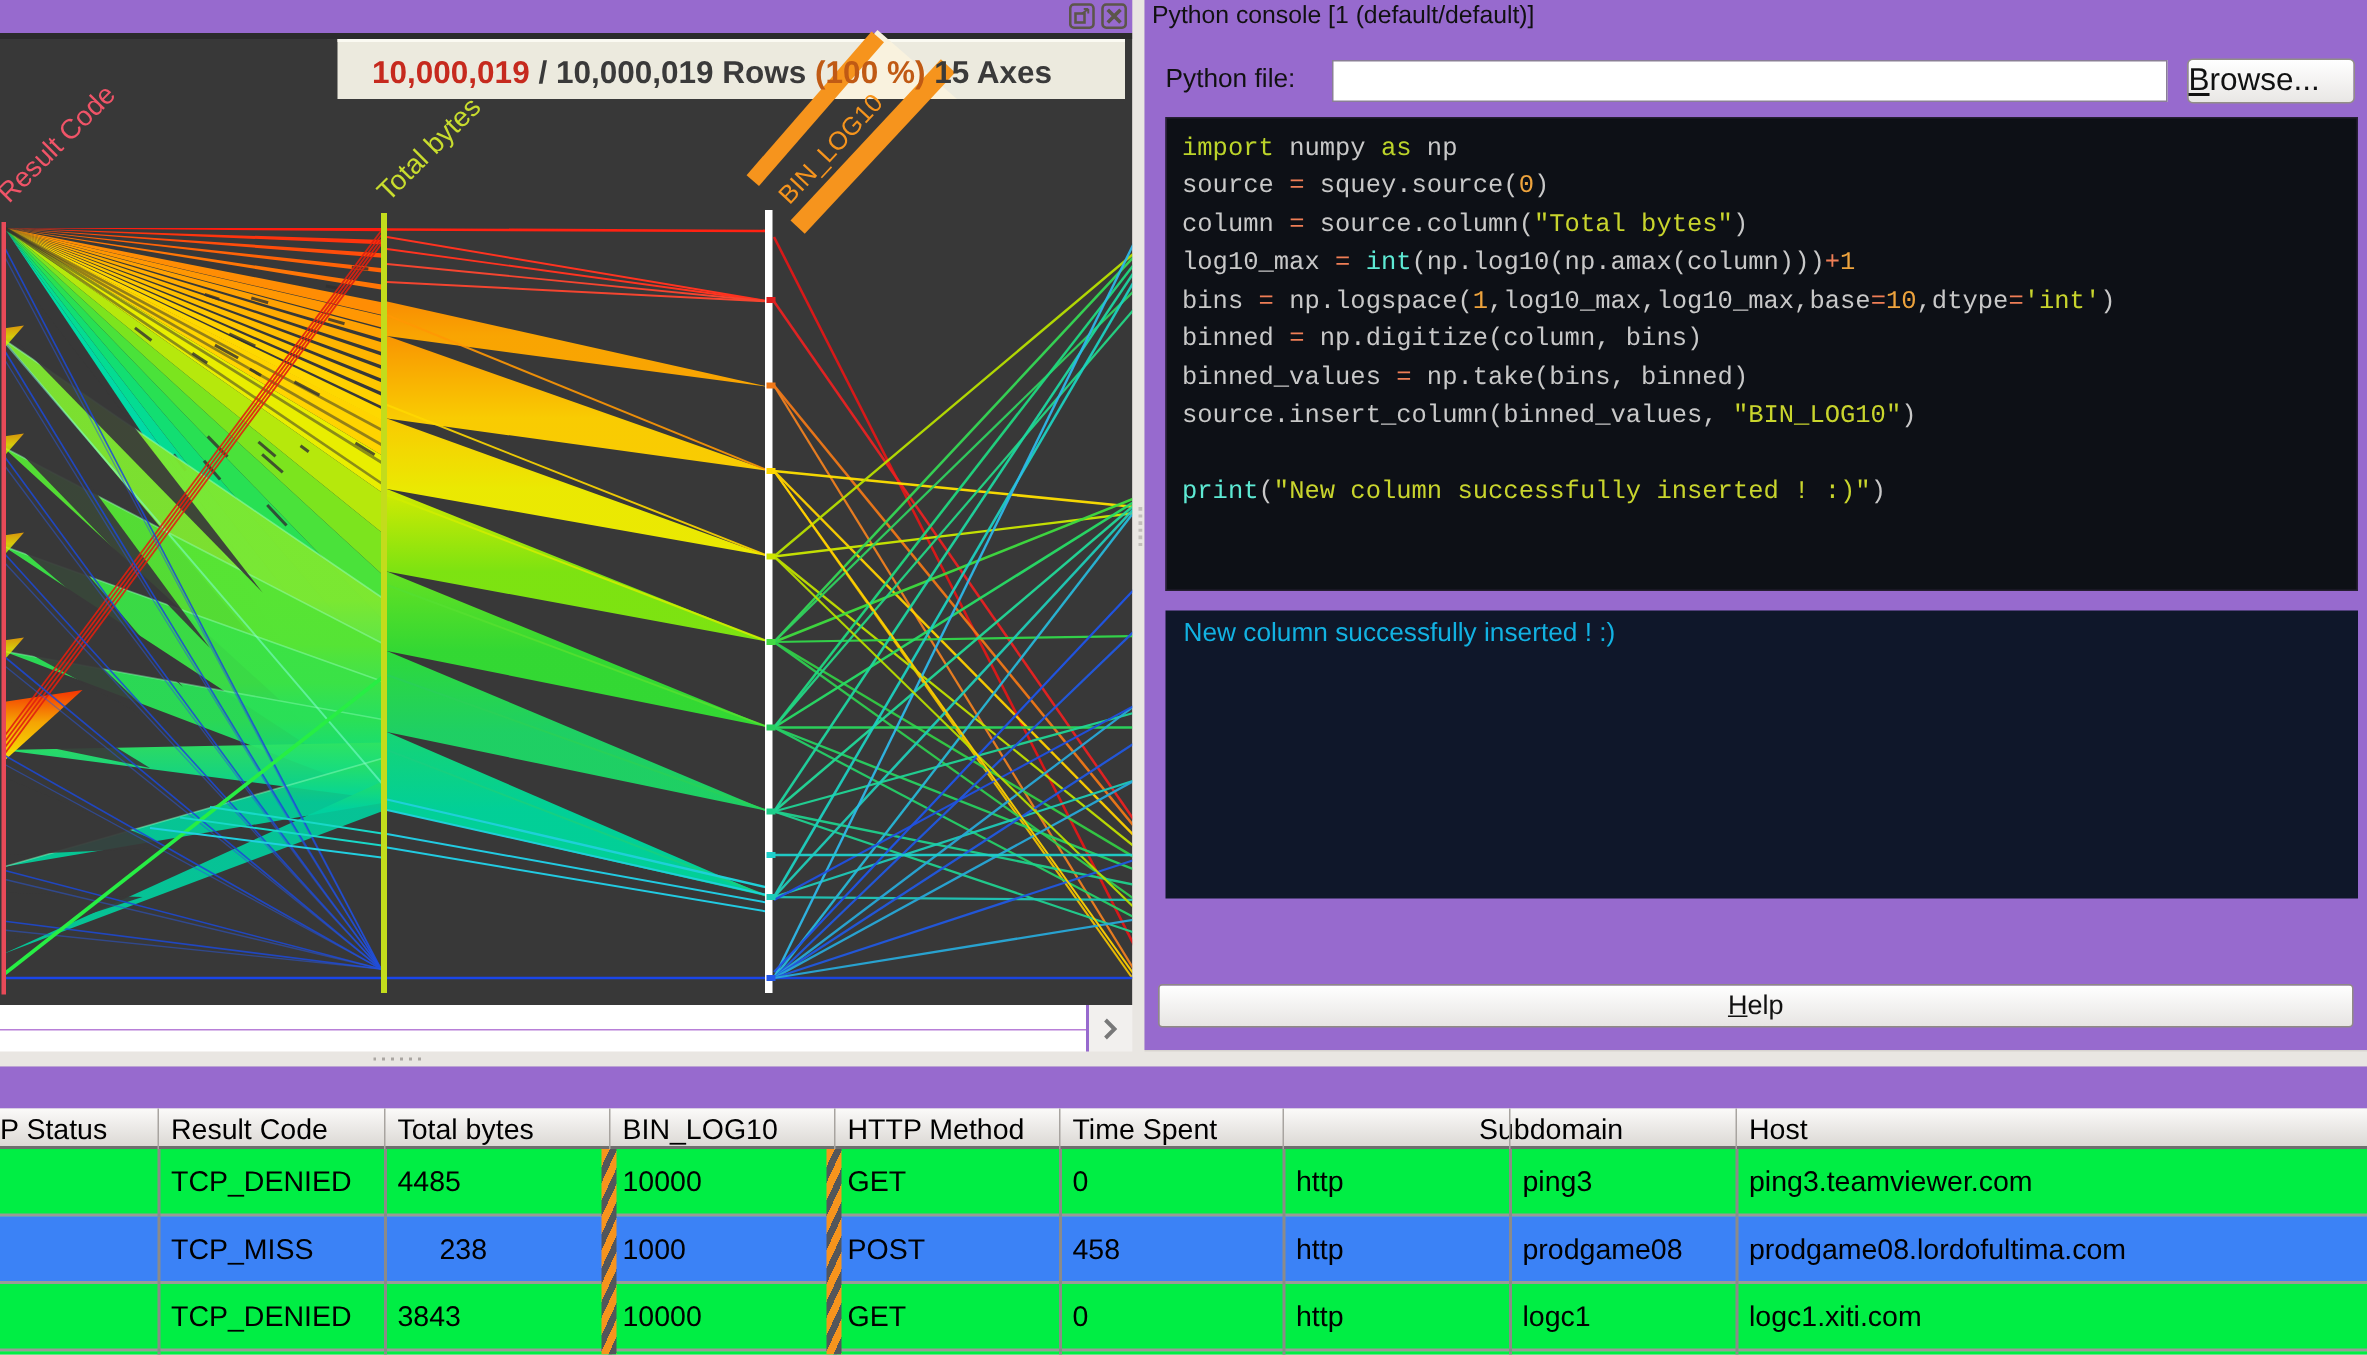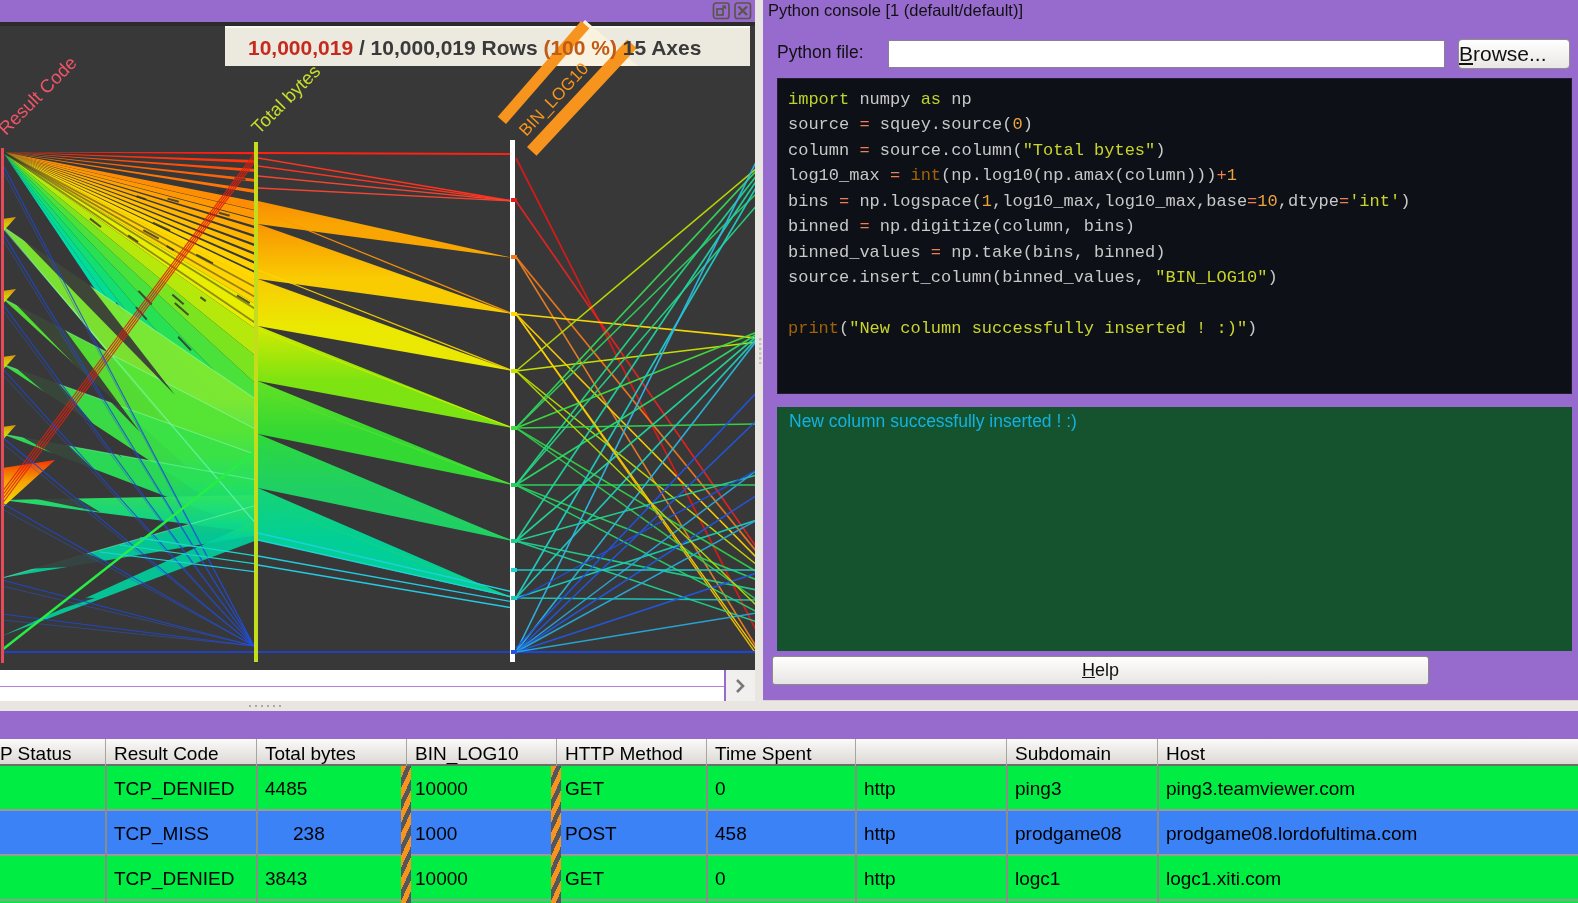--- a/index.html
+++ b/index.html
@@ -356,43 +356,43 @@
 column <span class="o">=</span> source.column(<span class="s">"Total bytes"</span>)
 log10_max <span class="o">=</span> <span class="b">int</span>(np.log10(np.amax(column)))<span class="o">+</span><span class="n">1</span>
 bins <span class="o">=</span> np.logspace(<span class="n">1</span>,log10_max,log10_max,base<span class="o">=</span><span class="n">10</span>,dtype<span class="o">=</span><span class="s">'int'</span>)
 binned <span class="o">=</span> np.digitize(column, bins)
 binned_values <span class="o">=</span> np.take(bins, binned)
 source.insert_column(binned_values, <span class="s">"BIN_LOG10"</span>)
 
 <span class="b">print</span>(<span class="s">"New column successfully inserted ! :)"</span>)</pre>
 </div>
 <style>
-  .k { color:#bcd42a; } .o { color:#ef7e56; } .n { color:#eda33d; } .s { color:#c9d52d; } .b { color:#a16207; }
+  .k { color:#bcd42a; } .o { color:#ef7e56; } .n { color:#eda33d; } .s { color:#c9d52d; } .b { color:#5eead4; }
 </style>
 
-<div class="abs" style="left:777px;top:407px;width:795px;height:244px;background:#14532d;padding:4px 0 0 12px;">
+<div class="abs" style="left:777px;top:407px;width:795px;height:192px;background:#0f172a;padding:4px 0 0 12px;">
   <span style="color:#12b2e2;font-size:17.5px;">New column successfully inserted ! :)</span>
 </div>
 
-<div class="abs" style="left:772px;top:656px;width:657px;height:29px;background:linear-gradient(#ffffff,#e7e5e3);border:1px solid #8f8a85;border-radius:3px;font-size:18px;color:#111;text-align:center;line-height:27px;"><u>H</u>elp</div>
+<div class="abs" style="left:772px;top:656px;width:797px;height:29px;background:linear-gradient(#ffffff,#e7e5e3);border:1px solid #8f8a85;border-radius:3px;font-size:18px;color:#111;text-align:center;line-height:27px;"><u>H</u>elp</div>
 
 <div class="abs" style="left:0;top:701px;width:1578px;height:10px;background:#e9e6e2;"></div>
 <div class="abs" style="left:249px;top:705px;width:32px;height:2px;background:repeating-linear-gradient(90deg,#aaa6a2 0 2px,#e9e6e2 2px 6px);"></div>
 <div class="abs" style="left:0;top:711px;width:1578px;height:28px;background:#976ace;"></div>
 
 <div class="abs" id="table" style="left:0;top:739px;width:1578px;height:164px;font-size:19px;color:#000;border-radius:28px;">
   <div id="thead" style="position:absolute;left:0;top:0;width:1578px;height:27px;background:linear-gradient(#fbfaf9,#dcd9d5);border-bottom:2px solid #6e6e6e;">
       <div style="position:absolute;left:0px;top:4px;">P Status</div>
       <div style="position:absolute;left:114px;top:4px;">Result Code</div>
       <div style="position:absolute;left:265px;top:4px;">Total bytes</div>
       <div style="position:absolute;left:415px;top:4px;">BIN_LOG10</div>
       <div style="position:absolute;left:565px;top:4px;">HTTP Method</div>
       <div style="position:absolute;left:715px;top:4px;">Time Spent</div>
       <div style="position:absolute;left:864px;top:4px;margin-top:36px;">Protocol</div>
-      <div style="position:absolute;left:1015px;top:4px;text-align:right;">Subdomain</div>
+      <div style="position:absolute;left:986px;top:4px;text-align:right;">Subdomain</div>
       <div style="position:absolute;left:1166px;top:4px;">Host</div>
       <div style="position:absolute;left:105px;top:0;width:1px;height:27px;background:#a8a4a0;"></div>
       <div style="position:absolute;left:256px;top:0;width:1px;height:27px;background:#a8a4a0;"></div>
       <div style="position:absolute;left:406px;top:0;width:1px;height:27px;background:#a8a4a0;"></div>
       <div style="position:absolute;left:556px;top:0;width:1px;height:27px;background:#a8a4a0;"></div>
       <div style="position:absolute;left:706px;top:0;width:1px;height:27px;background:#a8a4a0;"></div>
       <div style="position:absolute;left:855px;top:0;width:1px;height:27px;background:#a8a4a0;"></div>
       <div style="position:absolute;left:1006px;top:0;width:1px;height:27px;background:#a8a4a0;"></div>
       <div style="position:absolute;left:1157px;top:0;width:1px;height:27px;background:#a8a4a0;"></div>
     </div>

